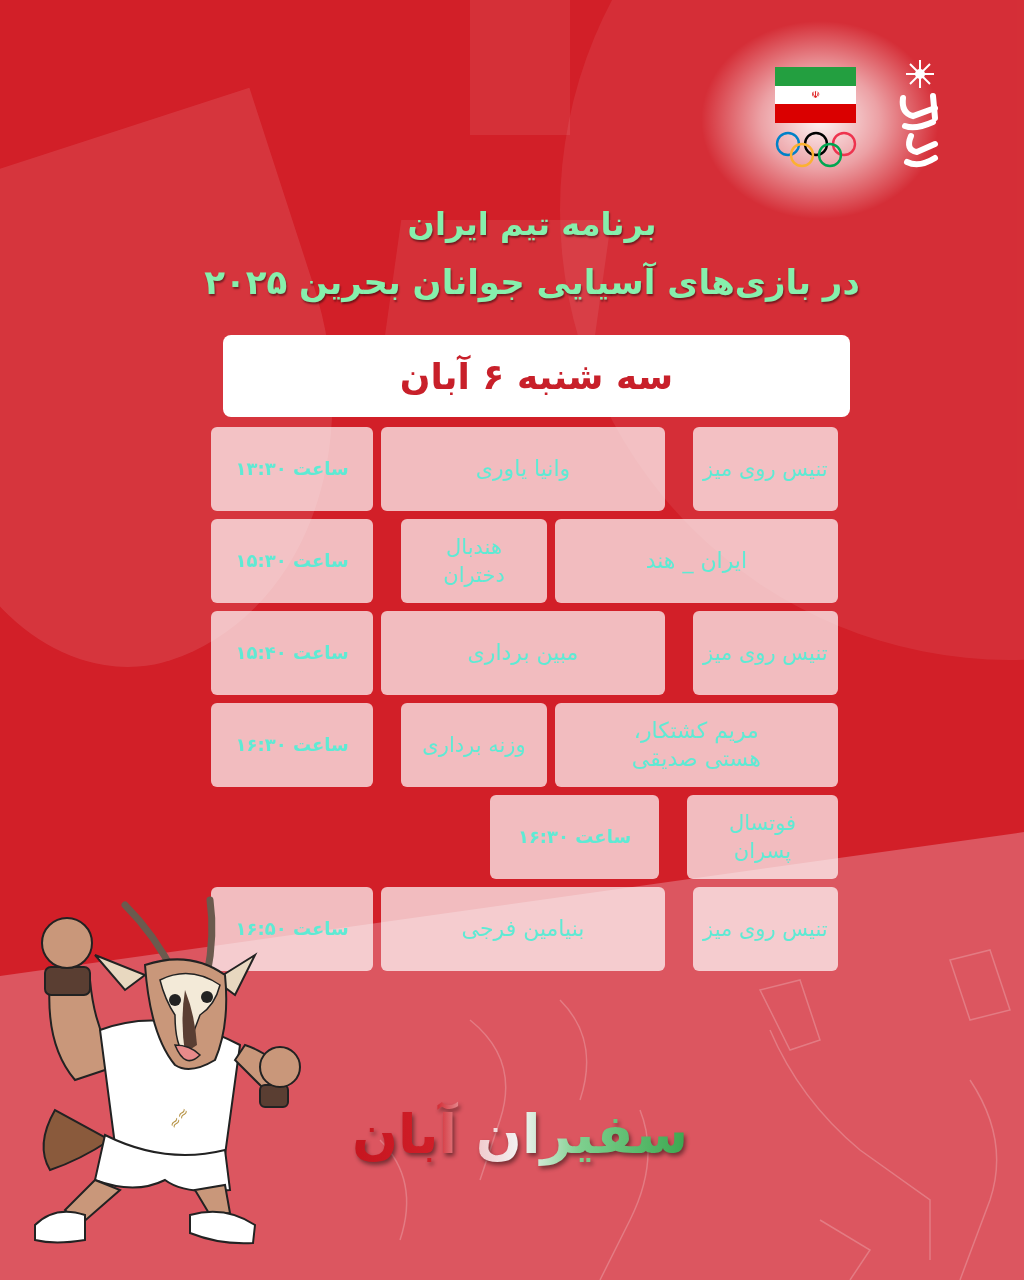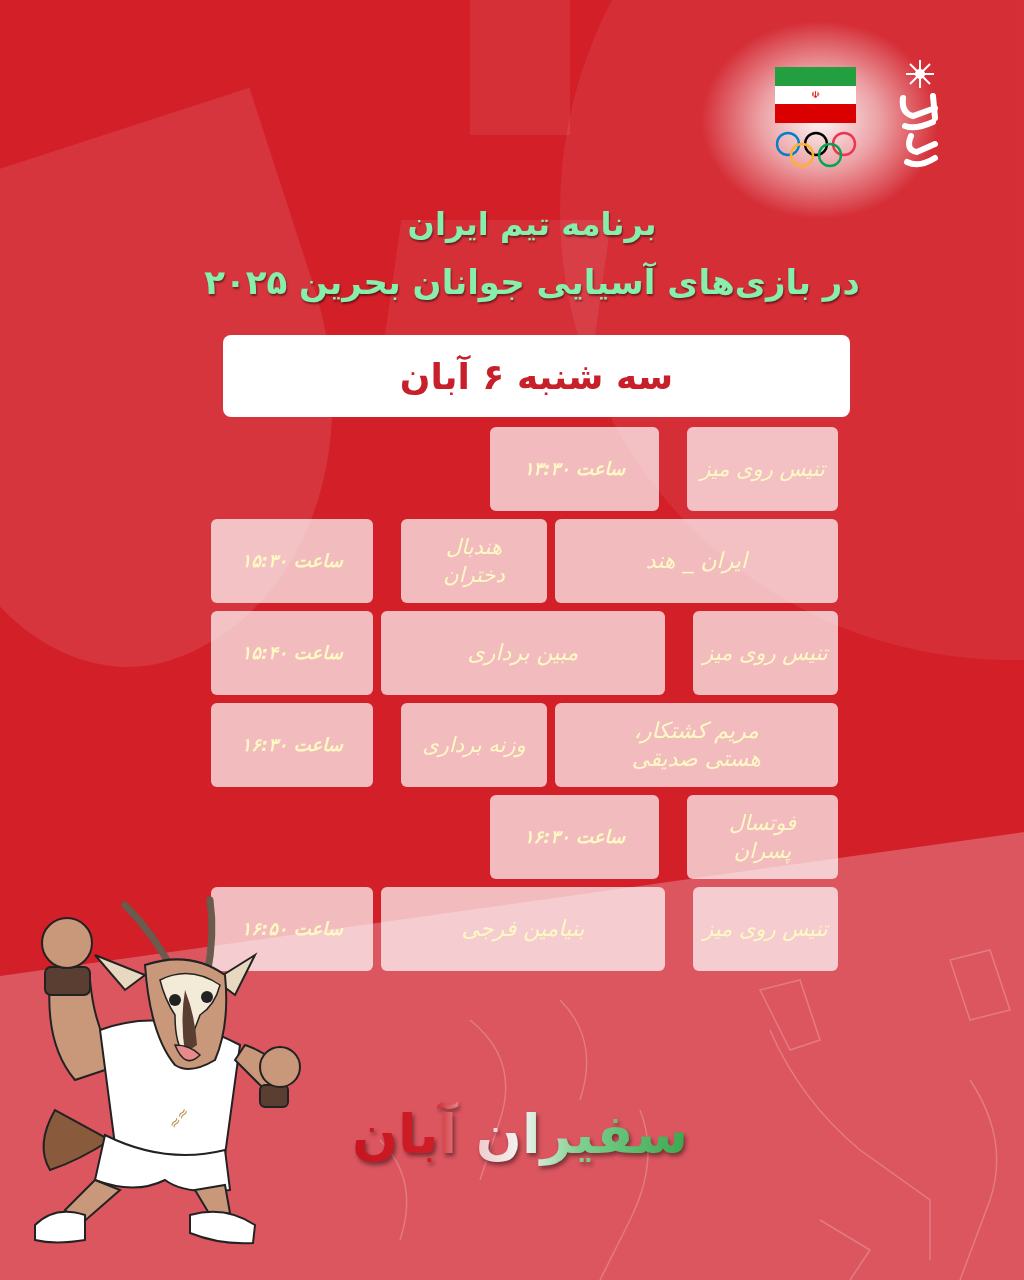--- a/index.html
+++ b/index.html
@@ -81,22 +81,22 @@
     .date-text { color: #c8202a; font-size: 36px; font-weight: bold; }
 
     .schedule { position: absolute; left: 211px; top: 427px; width: 627px; }
     .row {
       display: flex; direction: rtl; gap: 8px; margin-bottom: 8px; height: 84px;
     }
     .cell {
       background: rgba(255,255,255,0.70);
       border-radius: 6px;
       display: flex; align-items: center; justify-content: center;
-      text-align: center; color: #fef9c3;
-      font-size: 22px; line-height: 28px; font-style: italic;
+      text-align: center; color: #5eead4;
+      font-size: 22px; line-height: 28px;
     }
     .cell.sport { width: 151px; font-size: 21px; padding: 0 4px; margin-left: 20px; }
     .cell.match { width: 295px; font-size: 22px; }
     .cell.time { width: 169px; font-size: 18px; font-weight: bold; }
     .cell .multiline { white-space: pre-line; }
 
     .slogan {
       position: absolute; left: 325px; top: 1095px; width: 390px; height: 80px;
       direction: rtl; text-align: center;
       font-size: 54px; font-weight: bold; line-height: 80px;
@@ -175,20 +175,23 @@
 
 <div class="date-box">
   <span class="date-text">سه شنبه ۶ آبان</span>
 </div>
 
 <div class="schedule">
   <div class="row">
     <div class="cell sport">
         <span class="multiline">تنیس روی میز</span>
       </div>
+    <div class="cell match">
+        <span class="multiline">وانیا یاوری</span>
+      </div>
     <div class="cell time">
         <span>ساعت ۱۳:۳۰</span>
       </div>
   </div>
   <div class="row">
     <div class="cell match">
         <span class="multiline">ایران _ هند</span>
       </div>
     <div class="cell sport">
         <span class="multiline">هندبال

